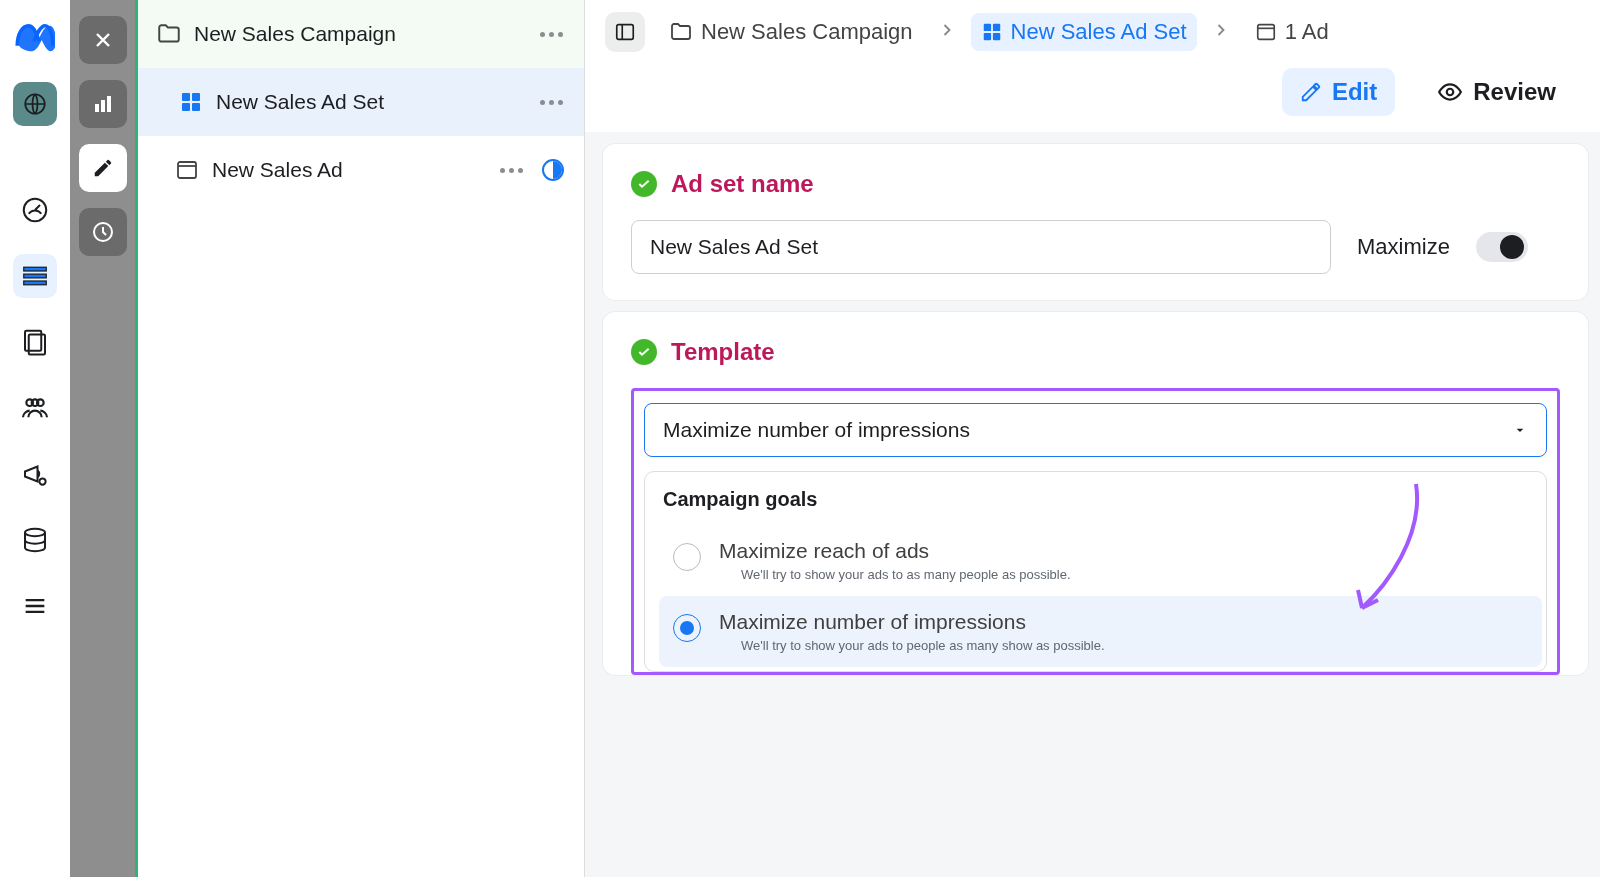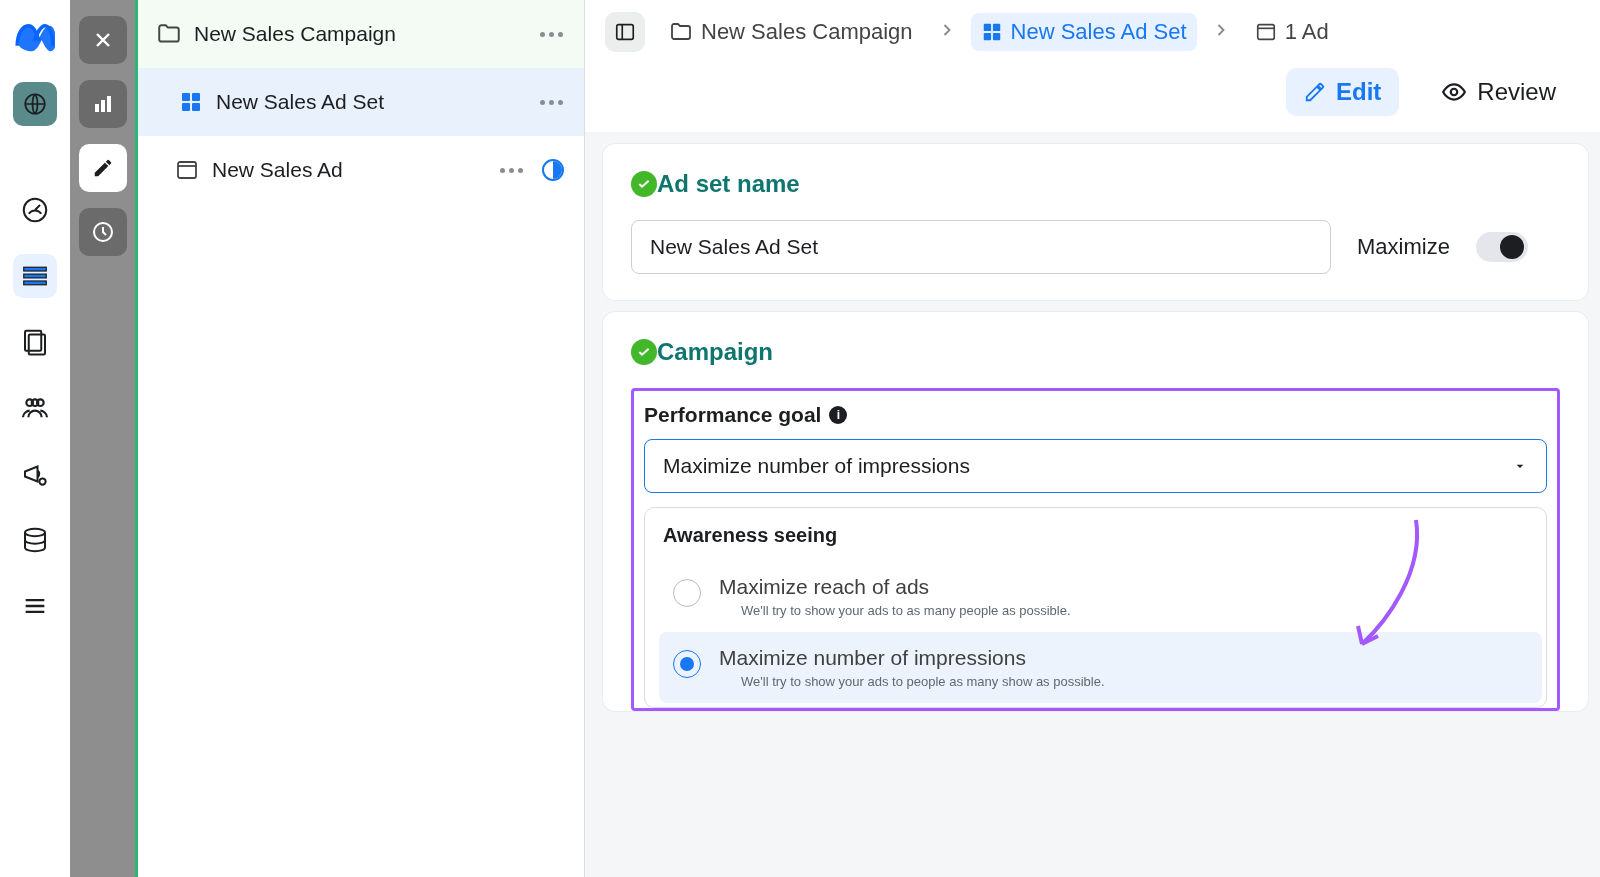--- a/index.html
+++ b/index.html
@@ -34,26 +34,26 @@
 
   
   .crumbs-bar { background:#fff; display:flex; align-items:center; padding: 12px 20px 8px 20px; gap: 14px; }
   .panel-toggle { width: 40px; height: 40px; border-radius: 10px; background:#eceded; display:flex; align-items:center; justify-content:center; cursor:pointer; }
   .crumb { display:flex; align-items:center; gap:8px; font-size: 22px; color:#444; padding: 6px 10px; border-radius: 8px; cursor:pointer; }
   .crumb.active { background:#e7f1ff; color:#1877f2; font-weight:500; }
   .crumb-chev { color:#888; }
 
   
   .action-row { background:#fff; display:flex; justify-content:flex-end; padding: 8px 26px 16px 26px; gap: 24px; align-items:center; }
-  .action-btn { display:flex; align-items:center; gap:10px; font-size: 24px; padding: 10px 18px; border-radius: 10px; cursor:pointer; color:#1c1e21; }
+  .action-btn { display:flex; align-items:center; gap:10px; font-size: 24px; padding: 10px 18px; border-radius: 10px; cursor:pointer; color:#1c1e21;font-weight:bold; }
   .action-btn.edit { background:#e7f1ff; color:#1877f2; font-weight:600; }
 
   
   .card { background:#fff; border-radius: 12px; margin: 12px 12px 0 18px; padding: 26px 28px; box-shadow: 0 0 0 1px rgba(0,0,0,0.04); }
-  .card-head { display:flex; align-items:center; gap: 0; font-size: 24px; font-weight:700; color:#0f766e; margin-bottom: 22px; }
+  .card-head { display:flex; align-items:center; gap: 14px; font-size: 24px; font-weight:700; color:#be185d; margin-bottom: 22px; }
   .check-circle { width:26px; height:26px; border-radius:50%; background:#42b72a; display:flex; align-items:center; justify-content:center; }
   .name-row { display:flex; align-items:center; gap: 26px; }
   .name-input { flex: 1; max-width: 700px; border: 1px solid #ccd0d5; border-radius: 8px; padding: 14px 18px; font-size: 21px; color:#1c1e21; }
   .template-label { font-size: 22px; color:#1c1e21; }
   .toggle { width: 52px; height: 30px; border-radius: 15px; background:#e4e6eb; position:relative; cursor:pointer; }
   .toggle::after { content:''; position:absolute; width:24px; height:24px; border-radius:50%; background:#1c1e21; top:3px; left:24px; }
 
   .perf-block { border: 3px solid #a259ff; border-radius: 4px; padding: 12px 10px 0 10px; margin-top: 6px; }
   .perf-label { font-size: 21px; font-weight:700; color:#1c1e21; display:flex; align-items:center; gap:8px; margin-bottom: 12px; }
   .info-icon { width:18px; height:18px; border-radius:50%; background:#1c1e21; color:#fff; font-size:12px; display:flex; align-items:center; justify-content:center; font-weight:bold; }
@@ -295,37 +295,33 @@
     </div>
   </div>
 
   <div class="card" style="padding-bottom:0;">
     <div class="card-head">
       <span class="check-circle">
         <svg viewBox="0 0 24 24" width="16" height="16" stroke="#fff" stroke-width="3" fill="none">
             <path d="M5 12l4 4L19 7"></path>
           </svg>
       </span>
-      <span>Campaign</span>
+      <span>Template</span>
     </div>
 
     <div class="perf-block">
-      <div class="perf-label">
-        <span>Performance goal</span>
-        <span class="info-icon">i</span>
-      </div>
       <div class="dropdown">
         <span>Maximize number of impressions</span>
         <svg viewBox="0 0 24 24" width="16" height="16" fill="#1c1e21">
             <path d="M7 10l5 5 5-5z"></path>
           </svg>
       </div>
 
       <div class="options-box">
-        <div class="options-head">Awareness seeing</div>
+        <div class="options-head">Campaign goals</div>
 
         <div class="option">
           <div class="radio"></div>
           <div>
             <div class="opt-title">Maximize reach of ads</div>
             <div class="opt-desc">We'll try to show your ads to as many people as possible.</div>
           </div>
         </div>
 
         <div class="option selected">

